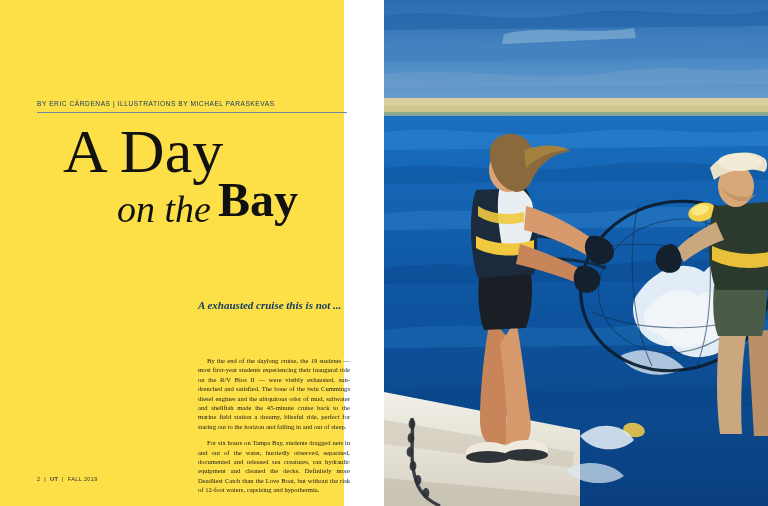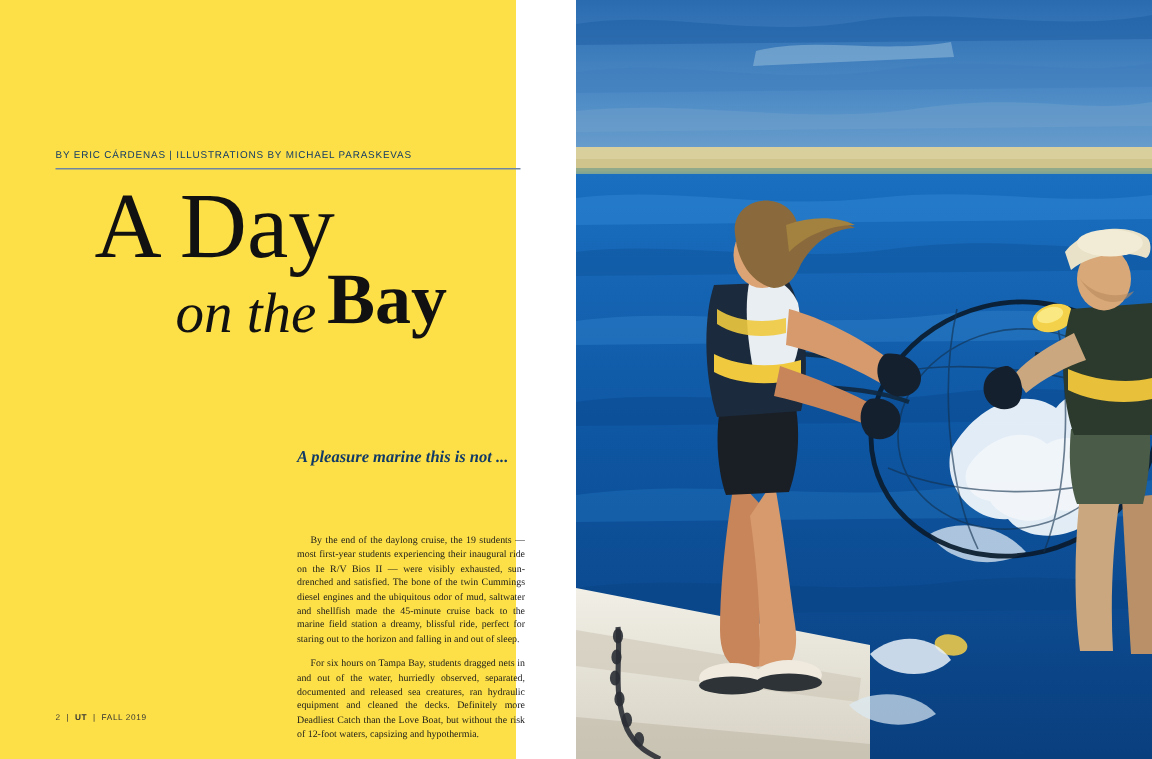--- a/index.html
+++ b/index.html
@@ -148,21 +148,21 @@
     <div class="byline">BY ERIC CÁRDENAS | ILLUSTRATIONS BY MICHAEL PARASKEVAS</div>
 
     <div class="rule"></div>
 
     <div class="title">
       <div class="title-line1">A Day</div>
       <div class="title-line2">on the</div>
       <div class="title-line3">Bay</div>
     </div>
 
-    <div class="deck">A pleasure marine this is not ...</div>
+    <div class="deck">A exhausted cruise this is not ...</div>
 
     <div class="body-col">
       <p class="indent">By the end of the daylong cruise, the 19 students — most first-year students experiencing their inaugural ride on the R/V Bios II — were visibly exhausted, sun-drenched and satisfied. The bone of the twin Cummings diesel engines and the ubiquitous odor of mud, saltwater and shellfish made the 45-minute cruise back to the marine field station a dreamy, blissful ride, perfect for staring out to the horizon and falling in and out of sleep.</p>
       <p class="indent">For six hours on Tampa Bay, students dragged nets in and out of the water, hurriedly observed, separated, documented and released sea creatures, ran hydraulic equipment and cleaned the decks. Definitely more Deadliest Catch than the Love Boat, but without the risk of 12-foot waters, capsizing and hypothermia.</p>
     </div>
 
     <div class="folio">
       <span>2</span>
       <span>&nbsp;|&nbsp;</span>
       <span class="bold">UT</span>

